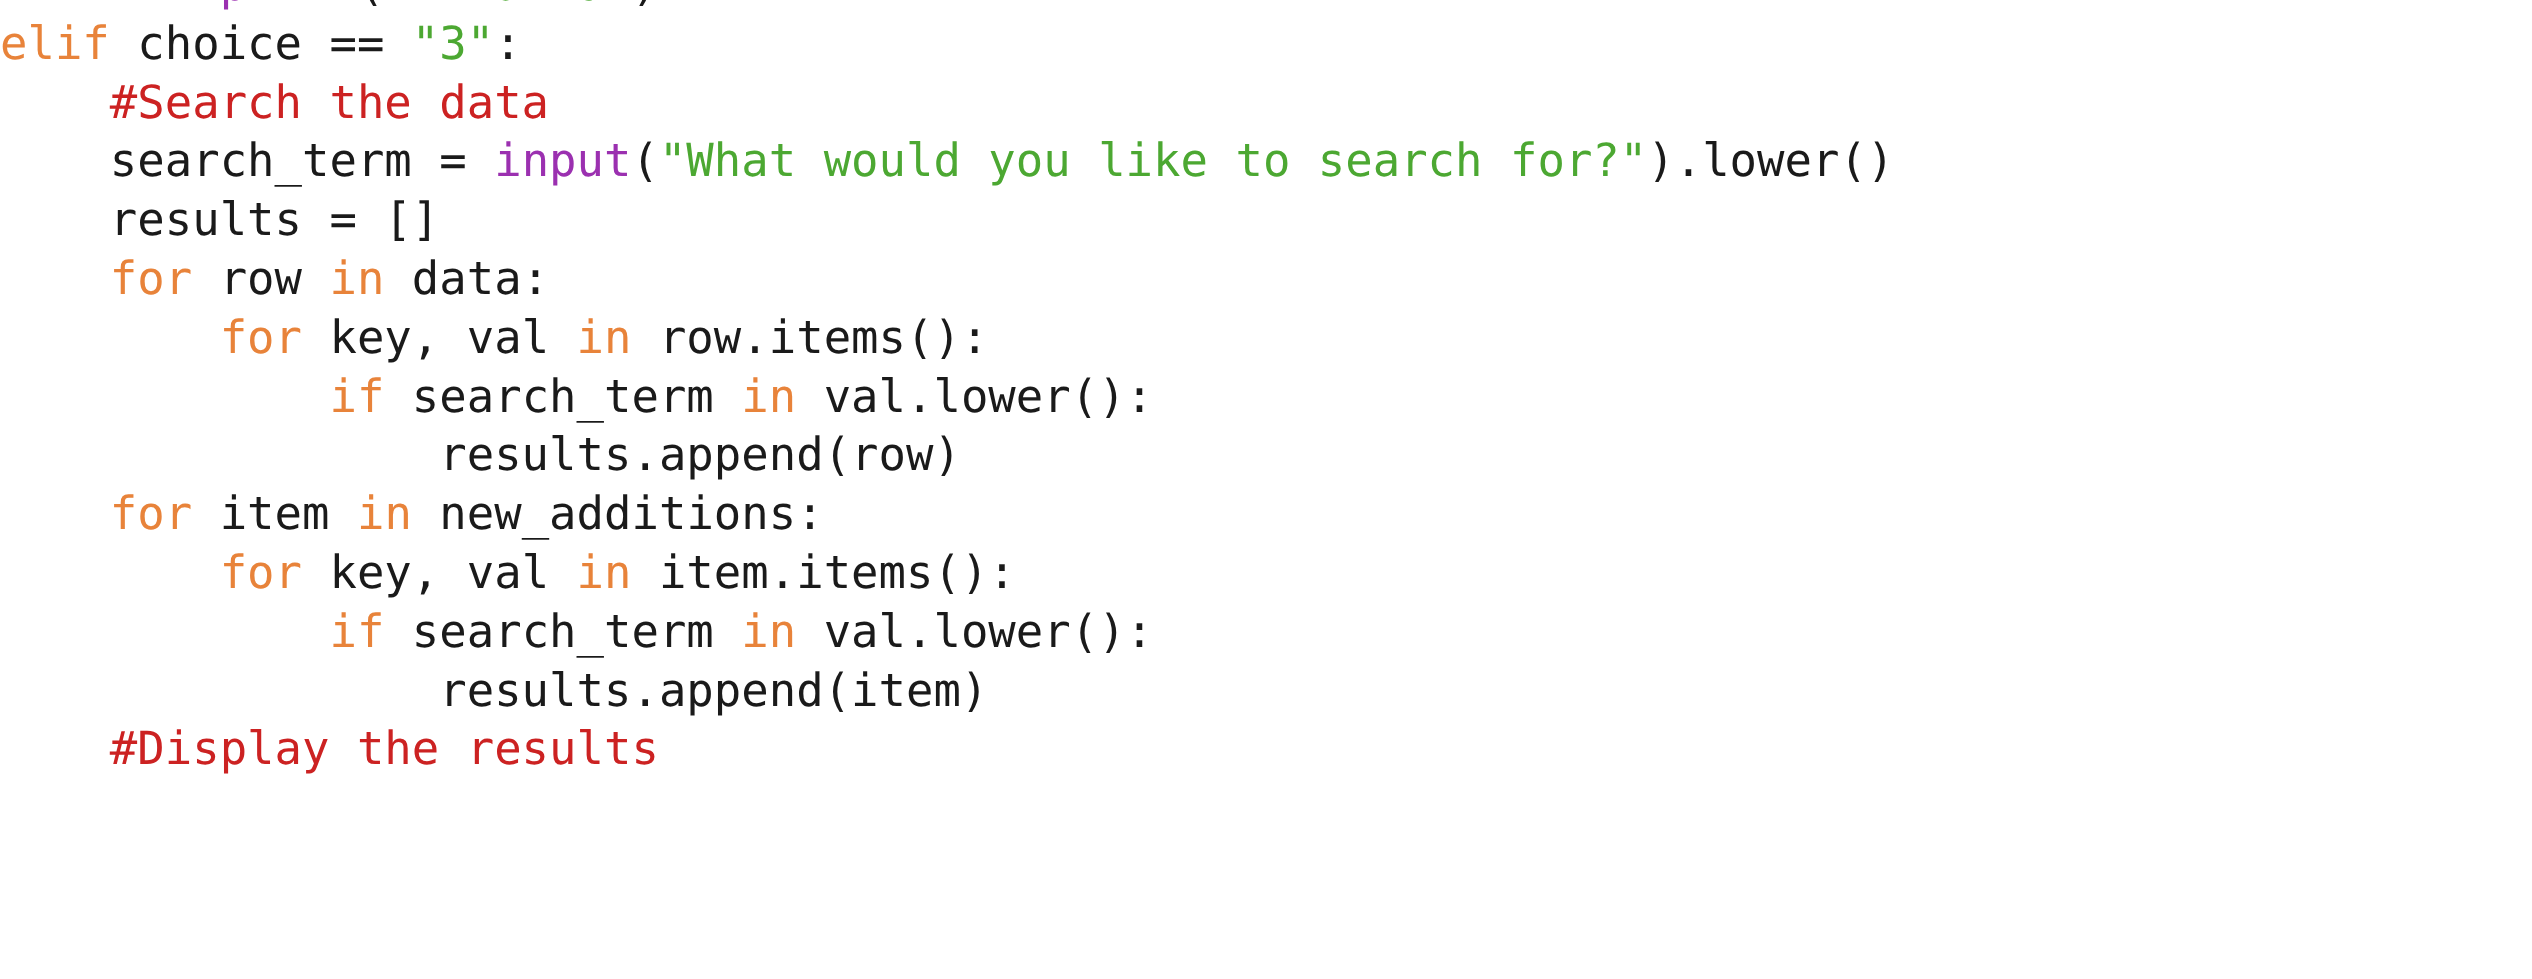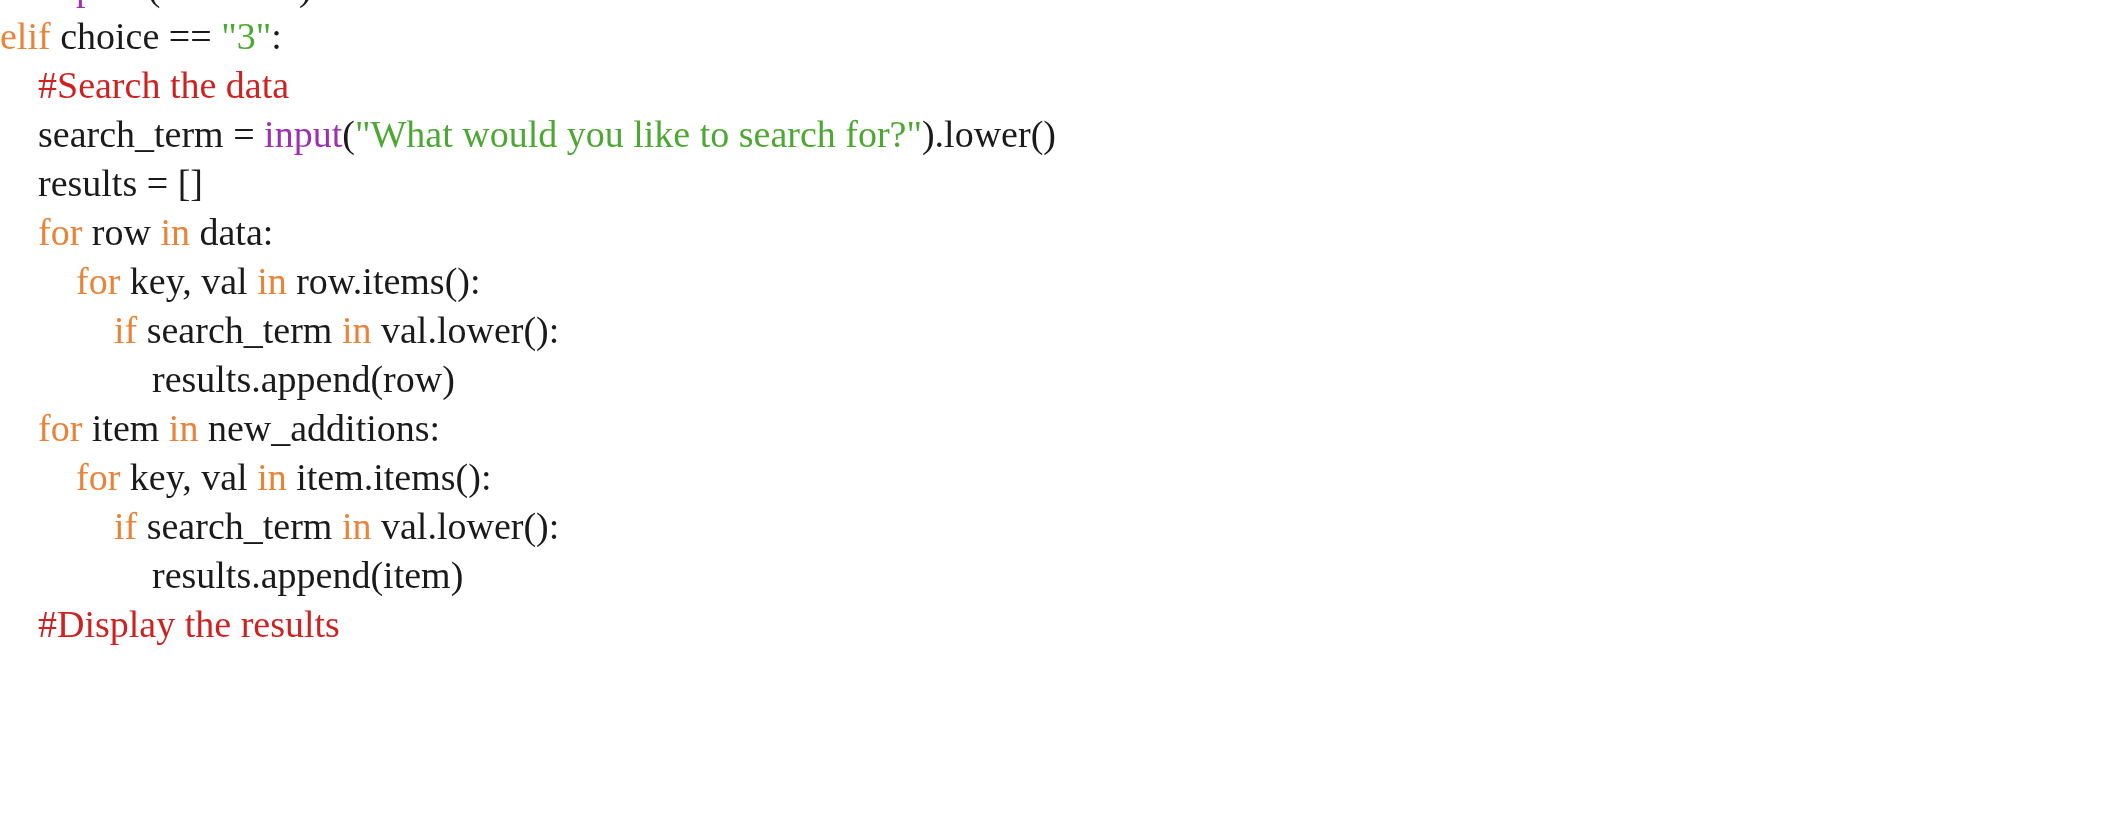--- a/index.html
+++ b/index.html
@@ -38,21 +38,20 @@
 
   .code-line {
     height: 49px;
     line-height: 49px;
     white-space: pre;
     color: #1a1a1a;
   }
 
   .tok {
     white-space: pre;
-    font-family: Liberation Serif, serif;
   }
   .tok-default  { color: #1a1a1a; }
   .tok-keyword  { color: #e8833a; }
   .tok-string   { color: #4ca832; }
   .tok-comment  { color: #cc2222; }
   .tok-builtin  { color: #9b30b0; }
 </style>
 </head>
 <body>
 

